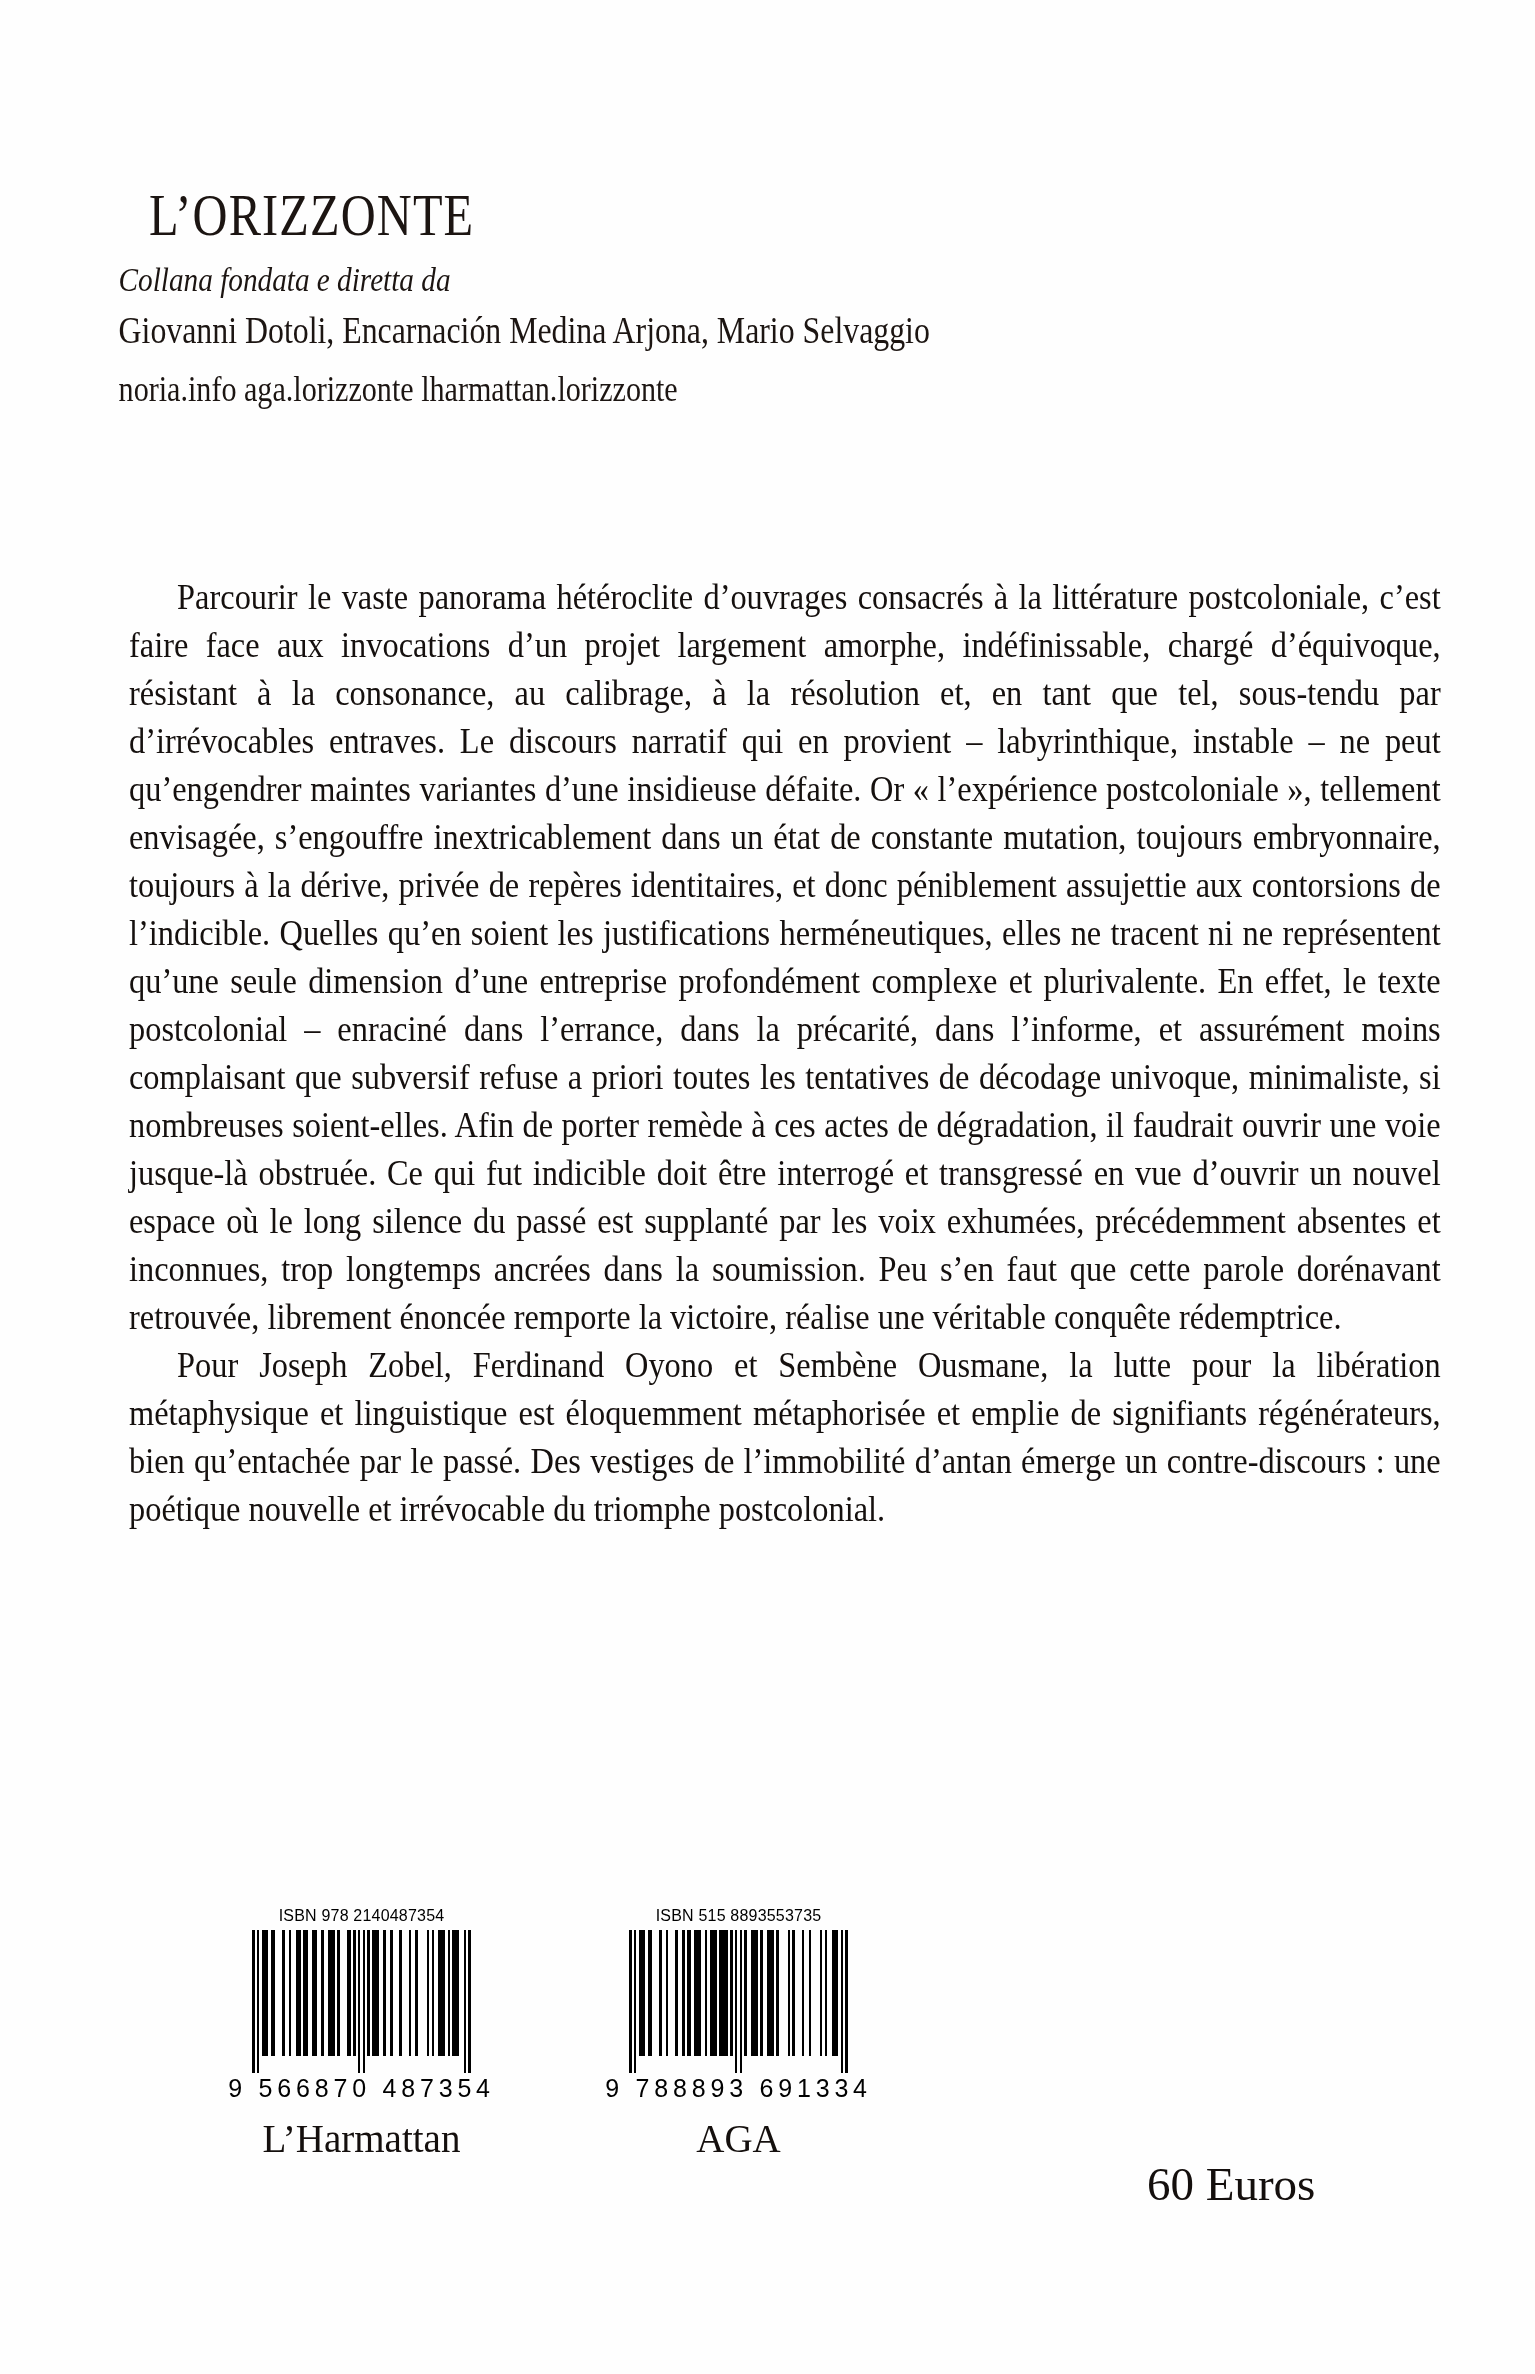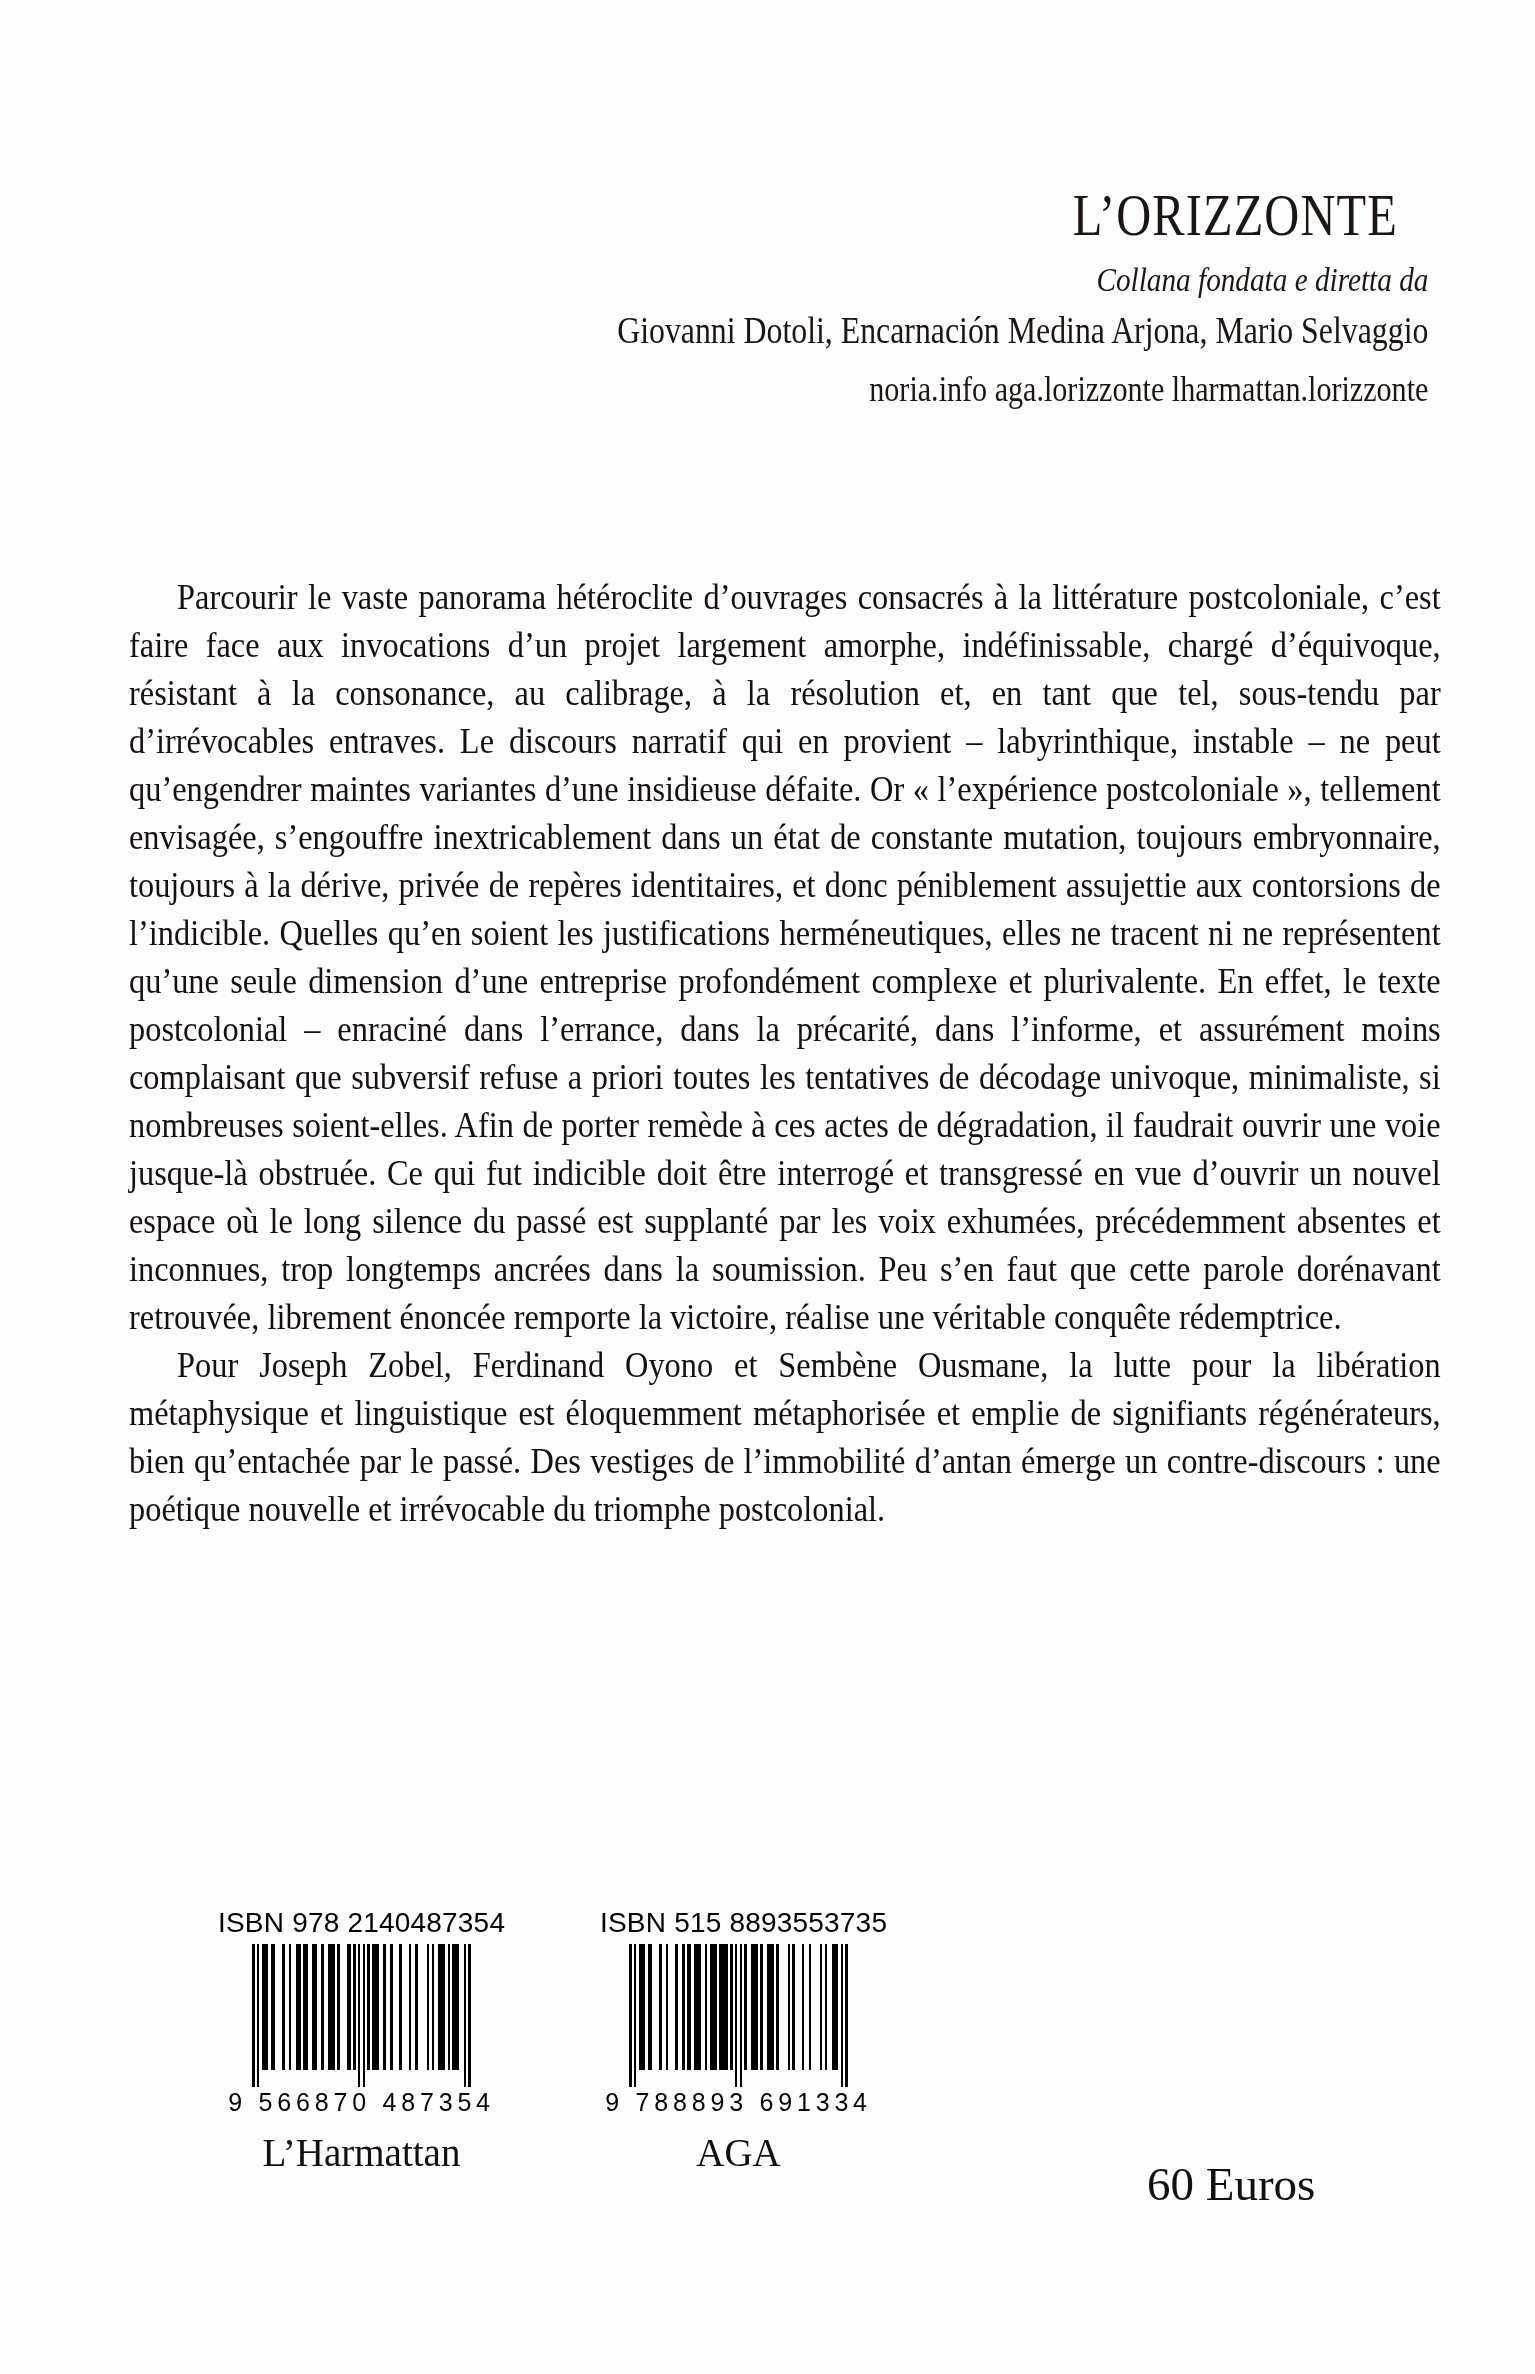--- a/index.html
+++ b/index.html
@@ -22,21 +22,21 @@
     background: #fefefe;
     padding: 0;
   }
 
   
   .masthead {
     position: absolute;
     top: 186px;
     left: 12px;
     right: 0;
-    text-align: right;
+    text-align: left;
   }
   .series-title {
     font-family: "Liberation Serif", serif;
     font-size: 59px;
     line-height: 1.0;
     letter-spacing: 1.4px;
     font-weight: 400;
     color: #1c1512;
     transform: scaleX(0.82);
     transform-origin: center;
@@ -103,21 +103,21 @@
   }
   .barcode-block {
     position: absolute;
     text-align: center;
   }
   .barcode-block.one { left: 218px; width: 287px; }
   .barcode-block.two { left: 600px; width: 277px; }
 
   .isbn-label {
     font-family: "Liberation Sans", sans-serif;
-    font-size: 28px;
+    font-size: 16px;
     letter-spacing: 0.2px;
     color: #000;
     margin-bottom: 4.8px;
     white-space: nowrap;
   }
   .barcode {
     height: 143px;
     display: flex;
     align-items: flex-start;
     justify-content: center;

